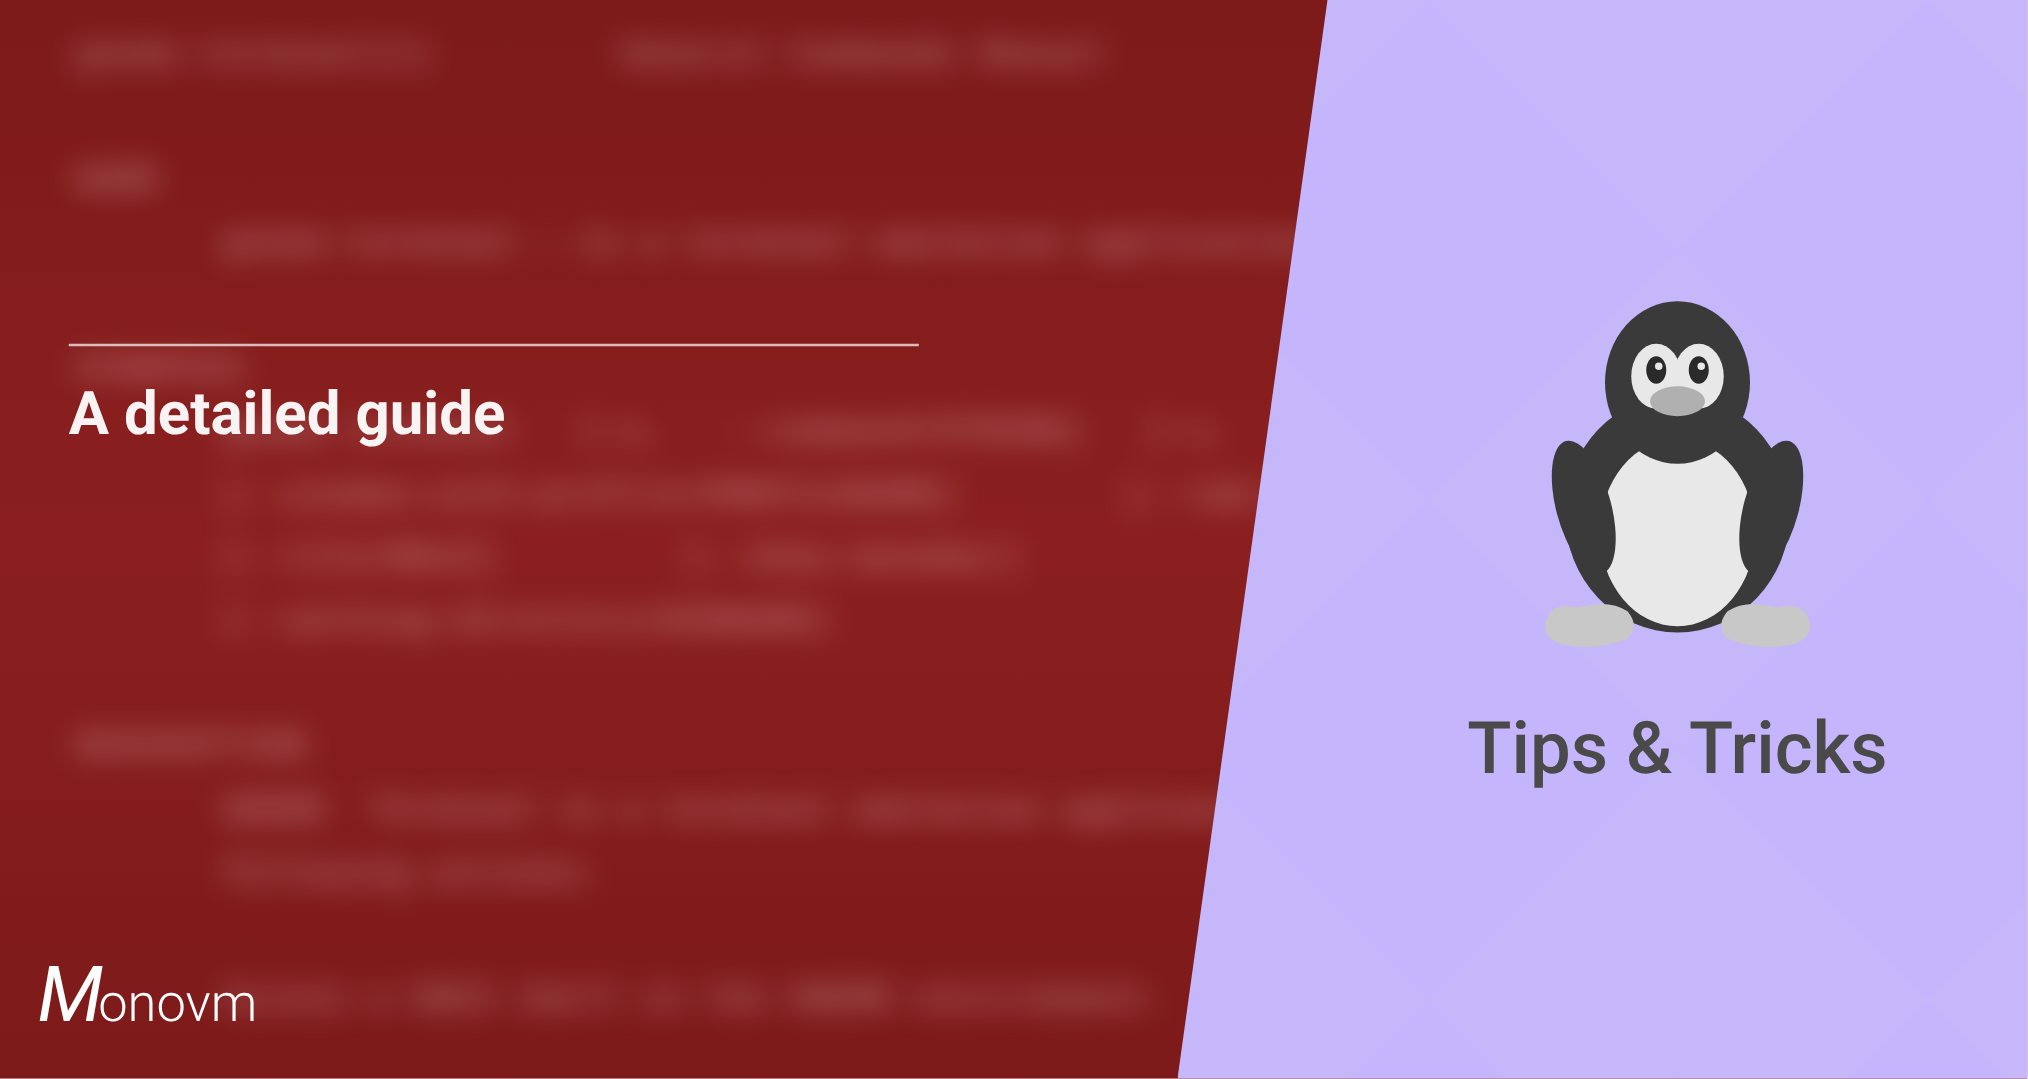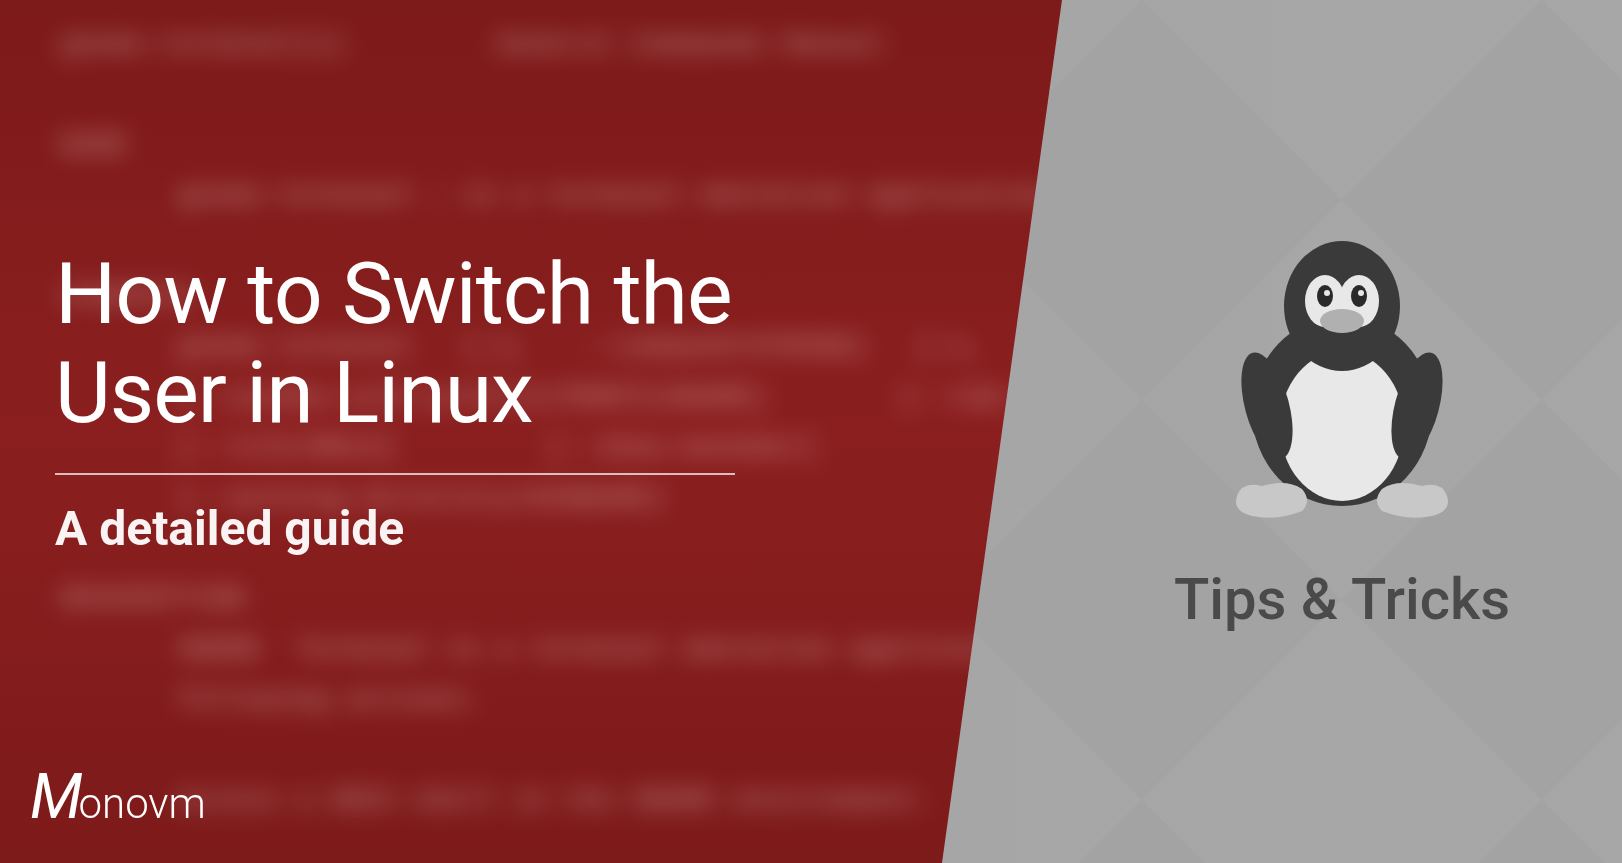--- a/index.html
+++ b/index.html
@@ -49,21 +49,21 @@
       white-space: pre;
       font-weight: bold;
     }
     
     .right-panel {
       position: absolute;
       right: 0;
       top: 0;
       width: 680px;
       height: 100%;
-      background: #a3a3a3;
+      background: #c4b5fd;
       clip-path: polygon(120px 0, 100% 0, 100% 100%, 0 100%);
       display: flex;
       flex-direction: column;
       align-items: center;
       justify-content: center;
     }
     
     .right-panel::before {
       content: '';
       position: absolute;
@@ -199,24 +199,20 @@
         <path d="M 205 255 Q 225 250 230 265 Q 235 280 215 285 Q 190 290 165 280 Q 155 270 165 258 Q 180 248 205 255 Z" fill="#c8c8c8"></path>
 
         <ellipse cx="50" cy="175" rx="22" ry="55" fill="#3a3a3a" transform="rotate(-15 50 175)"></ellipse>
         <ellipse cx="200" cy="175" rx="22" ry="55" fill="#3a3a3a" transform="rotate(15 200 175)"></ellipse>
       </svg>
     </div>
     <div class="tips-text">Tips &amp; Tricks</div>
   </div>
 
   <div class="content-overlay">
-    <h1 class="main-title">
-      <span>How to Switch the</span><br>
-      <span>User in Linux</span>
-    </h1>
     <div class="divider"></div>
     <div class="subtitle">A detailed guide</div>
   </div>
 
   <div class="logo">
     <span class="logo-m">M</span>
       <span>onovm</span>
   </div>
 
 </div>

